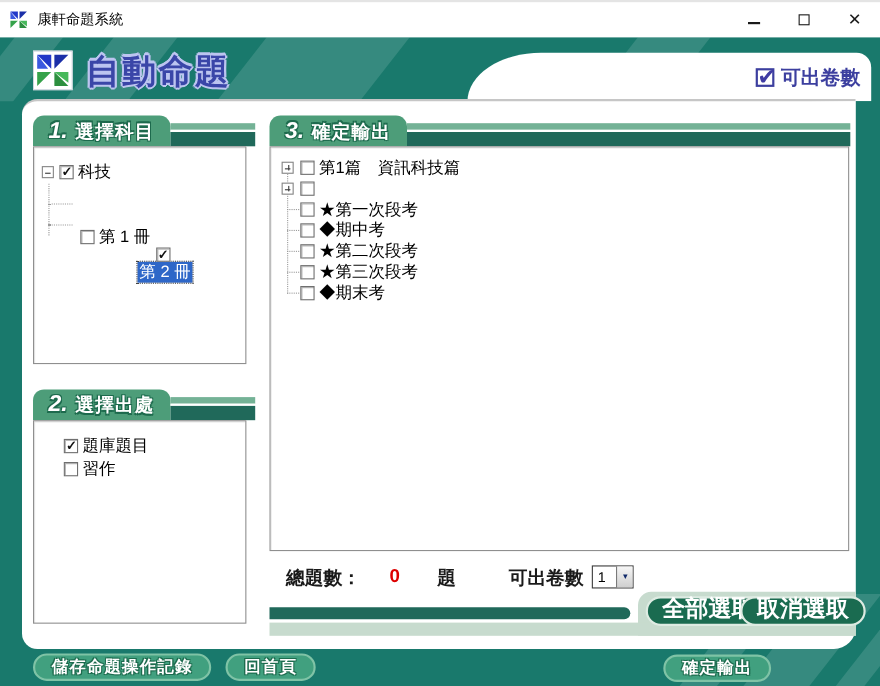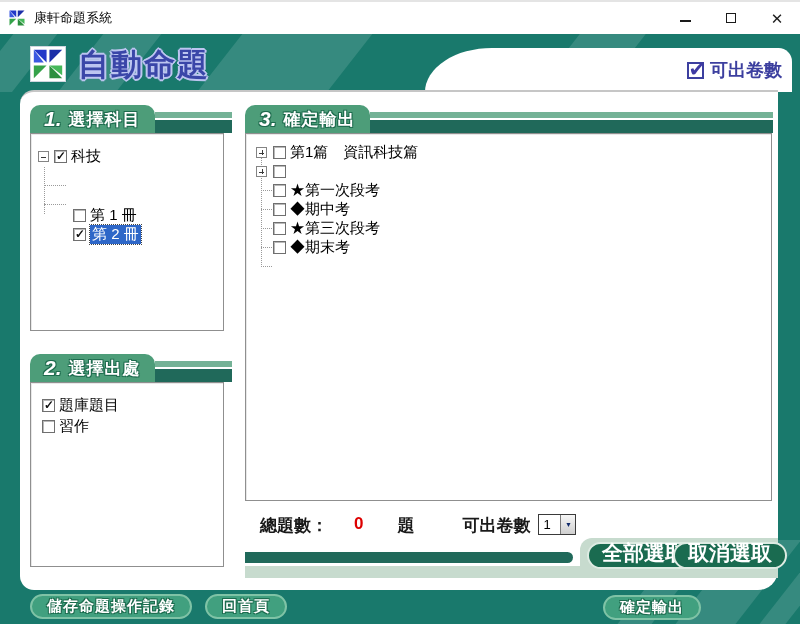--- a/index.html
+++ b/index.html
@@ -174,40 +174,40 @@
         <span class="cb checked" style="margin-left:5px;"></span>
         <span class="tlabel">科技</span>
       </div>
       <div class="conn vline" style="position:absolute; left:13px; top:33px; height:47px;"></div>
       <div class="conn hstub" style="position:absolute; left:13px; top:51px; width:22px;"></div>
       <div class="conn hstub" style="position:absolute; left:13px; top:70px; width:22px;"></div>
       <div class="trow" style="padding-left:35px;margin-top:40px;">
         <span class="cb"></span>
         <span class="tlabel">第 1 冊</span>
       </div>
-      <div class="trow" style="padding-left:35px;">
+      <div class="trow" style="padding-left:35px;flex-direction:column;">
         <span class="cb checked"></span>
         <span class="tlabel sel">第 2 冊</span>
       </div>
     </div>
 
     <div class="phead" style="left:10px; top:262px; width:202px;">
       <div class="ptab">
         <span class="pnum">2.</span>
         <span class="ptitle">選擇出處</span>
       </div>
       <div class="pbar">
           <div class="s1"></div>
           <div class="s2"></div>
           <div class="s3"></div>
           <div class="s4"></div>
         </div>
     </div>
 
-    <div class="pbox" style="left:10px; top:290px; width:194px; height:185px; padding:12px 0 0 11px;">
+    <div class="pbox" style="left:10px; top:290px; width:194px; height:185px; padding:12px 0 0 27px;">
       <div class="trow" style="height:21px;">
         <span class="cb checked"></span>
         <span class="tlabel">題庫題目</span>
       </div>
       <div class="trow" style="height:21px;">
         <span class="cb"></span>
         <span class="tlabel">習作</span>
       </div>
     </div>
 
@@ -246,20 +246,24 @@
           </span>
         <span class="cb" style="margin-left:6px;"></span>
       </div>
       <div class="trow">
         <span class="cb" style="margin-left:17px;"></span>
         <span class="tlabel">★第一次段考</span>
       </div>
       <div class="trow">
         <span class="cb" style="margin-left:17px;"></span>
         <span class="tlabel">◆期中考</span>
+      </div>
+      <div class="trow">
+        <span class="cb" style="margin-left:17px;"></span>
+        <span class="tlabel">★第二次段考</span>
       </div>
       <div class="trow">
         <span class="cb" style="margin-left:17px;"></span>
         <span class="tlabel">★第三次段考</span>
       </div>
       <div class="trow">
         <span class="cb" style="margin-left:17px;"></span>
         <span class="tlabel">◆期末考</span>
       </div>
     </div>

